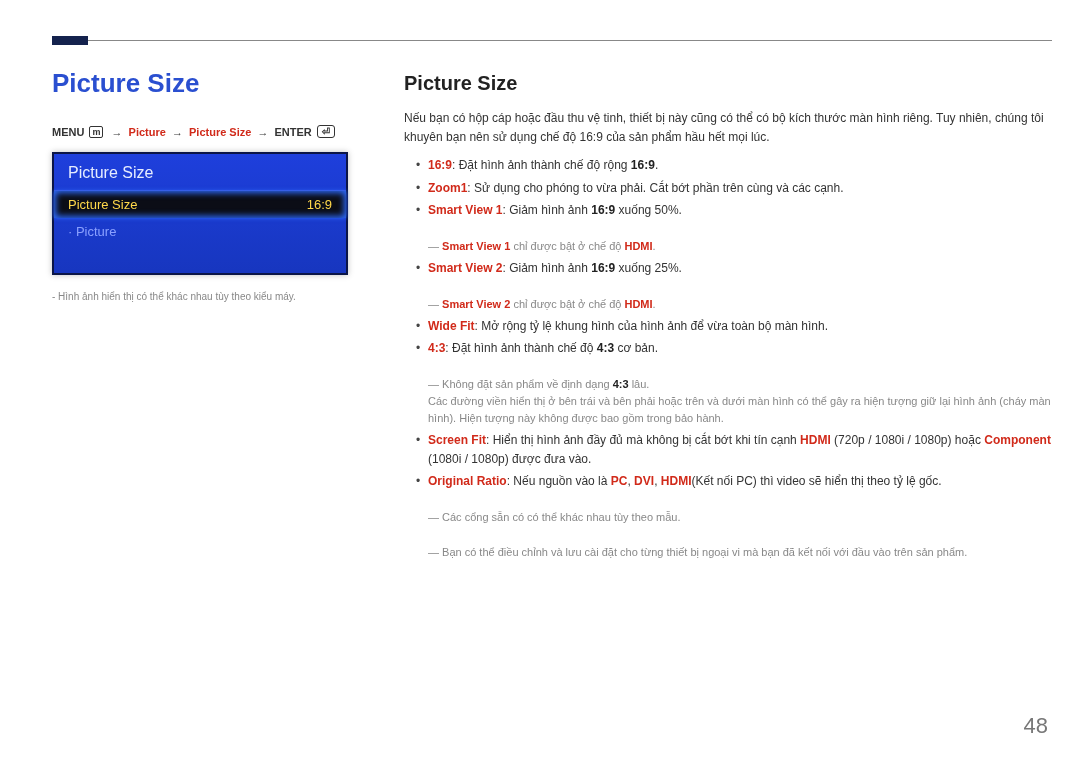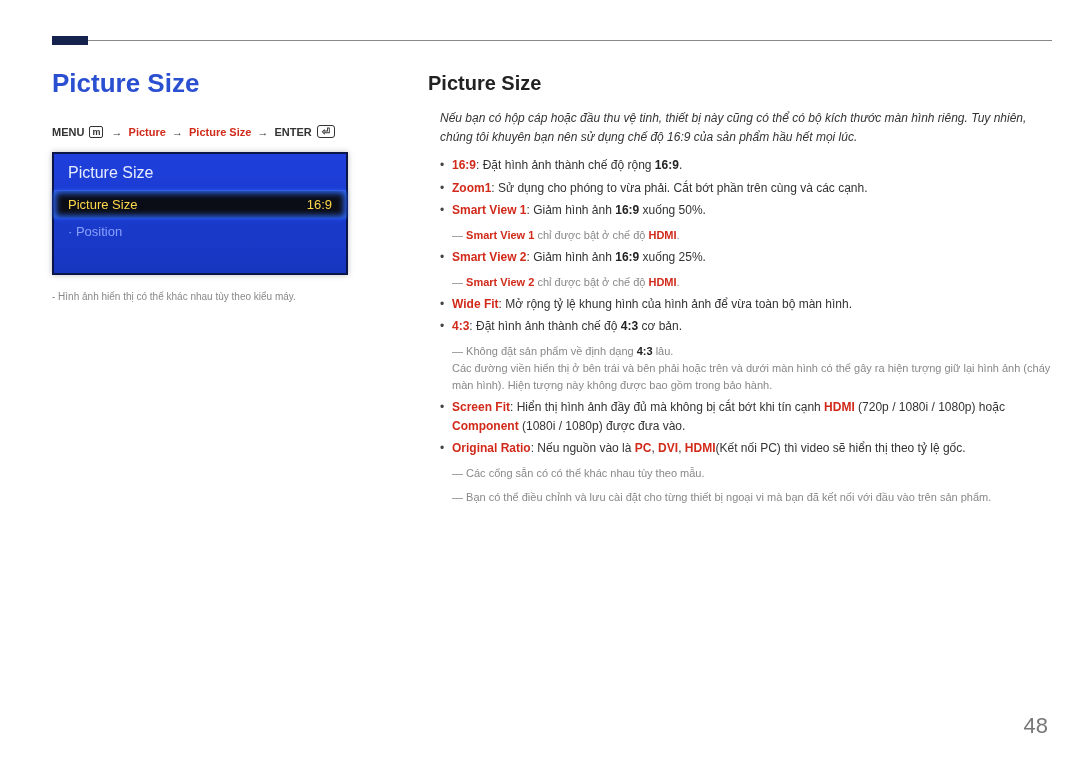--- a/index.html
+++ b/index.html
@@ -26,21 +26,21 @@
     width: 36px;
     height: 9px;
     background: #14224d;
   }
   .page {
     position: absolute;
     top: 68px;
     left: 52px;
     right: 28px;
     display: flex;
-    gap: 36px;
+    gap: 12px;
   }
   .left {
     width: 340px;
     flex: none;
   }
   .right {
     flex: 1;
     font-size: 12px;
     line-height: 1.55;
   }
@@ -108,21 +108,21 @@
     color: #888;
     margin-top: 16px;
   }
   .dash::before { content: "- "; }
   h2.right-title {
     font-size: 20px;
     font-weight: 700;
     color: #222;
     margin-bottom: 10px;
   }
-  .intro { margin: 4px 12px 10px; font-style: italic; }
+  .intro { margin: 4px 0 10px; }
   ul.opts {
     list-style: none;
     padding-left: 12px;
   }
   ul.opts > li {
     position: relative;
     padding-left: 12px;
     margin: 4px 0;
   }
   ul.opts > li::before {
@@ -130,21 +130,21 @@
     position: absolute;
     left: 0;
     color: #444;
   }
   .term { font-weight: 700; color: #d12a1a; }
   .b-red { font-weight: 700; color: #d12a1a; }
   .b-blk { font-weight: 700; color: #222; }
   .sub {
     display: block;
     margin-left: 0;
-    margin-top: 7px;
+    margin-top: 18px;
     color: #888;
     font-size: 11px;
   }
   .sub::before { content: "―  "; letter-spacing: -1px; margin-right: 2px; }
   .page-number {
     position: absolute;
     right: 32px;
     bottom: 24px;
     font-size: 22px;
     color: #777;
@@ -174,21 +174,21 @@
       <span class="enter-icon">⏎</span>
     </div>
 
     <div class="osd">
       <div class="osd-title">Picture Size</div>
       <div class="osd-row highlight">
         <span>Picture Size</span>
         <span>16:9</span>
       </div>
       <div class="osd-row dim">
-        <span>· Position</span>
+        <span>· Picture</span>
         <span></span>
       </div>
     </div>
 
     <div class="footnote dash">Hình ảnh hiển thị có thể khác nhau tùy theo kiểu máy.</div>
   </div>
 
   <div class="right">
     <h2 class="right-title">Picture Size</h2>
     <p class="intro">Nếu bạn có hộp cáp hoặc đầu thu vệ tinh, thiết bị này cũng có thể có bộ kích thước màn hình riêng. Tuy nhiên, chúng tôi khuyên bạn nên sử dụng chế độ 16:9 của sản phẩm hầu hết mọi lúc.</p>

